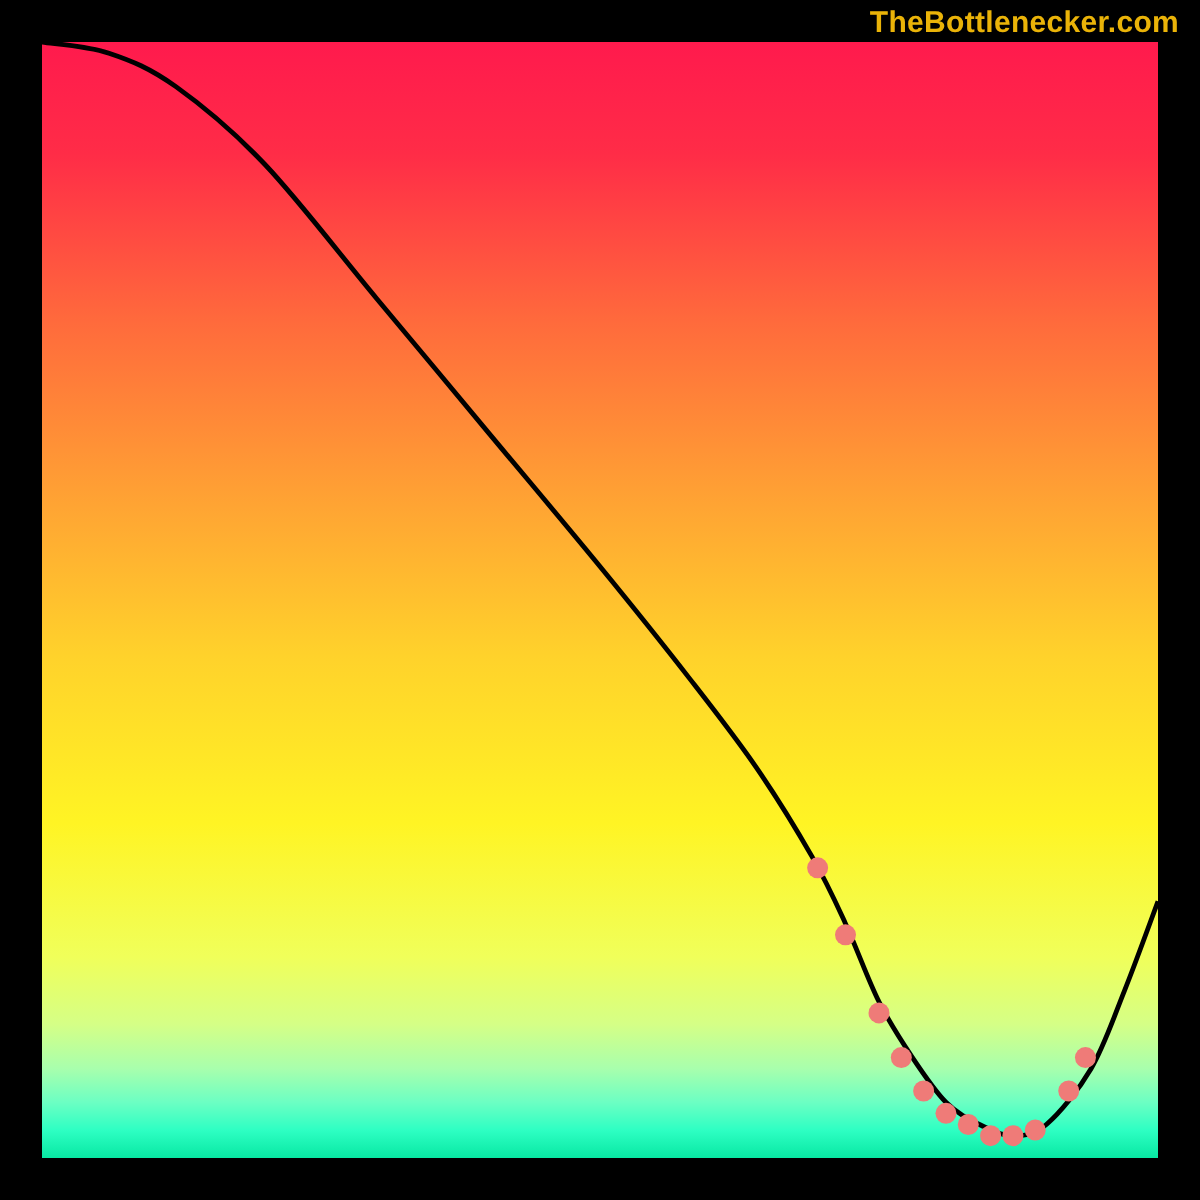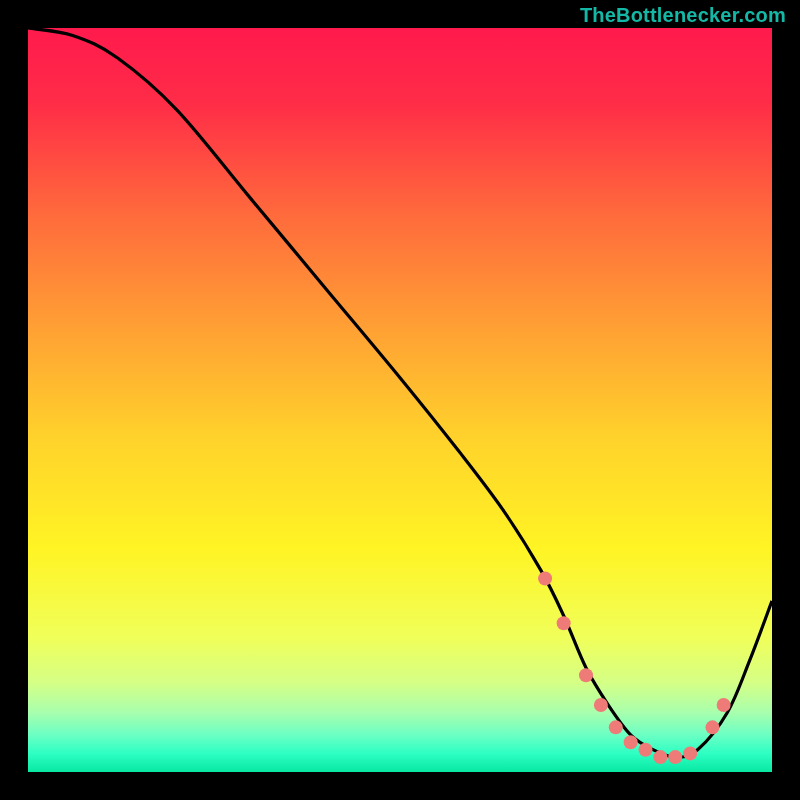--- a/index.html
+++ b/index.html
@@ -13,21 +13,21 @@
   .frame {
     position: relative;
     width: 800px;
     height: 800px;
     background: #000;
   }
   .attrib {
     position: absolute;
     top: 4px;
     right: 14px;
-    color: #14b8a6;
+    color: #eab308;
     font-size: 20px;
     font-weight: 600;
     letter-spacing: 0.2px;
   }
   .plot {
     position: absolute;
     left: 28px;
     top: 28px;
     width: 744px;
     height: 744px;

